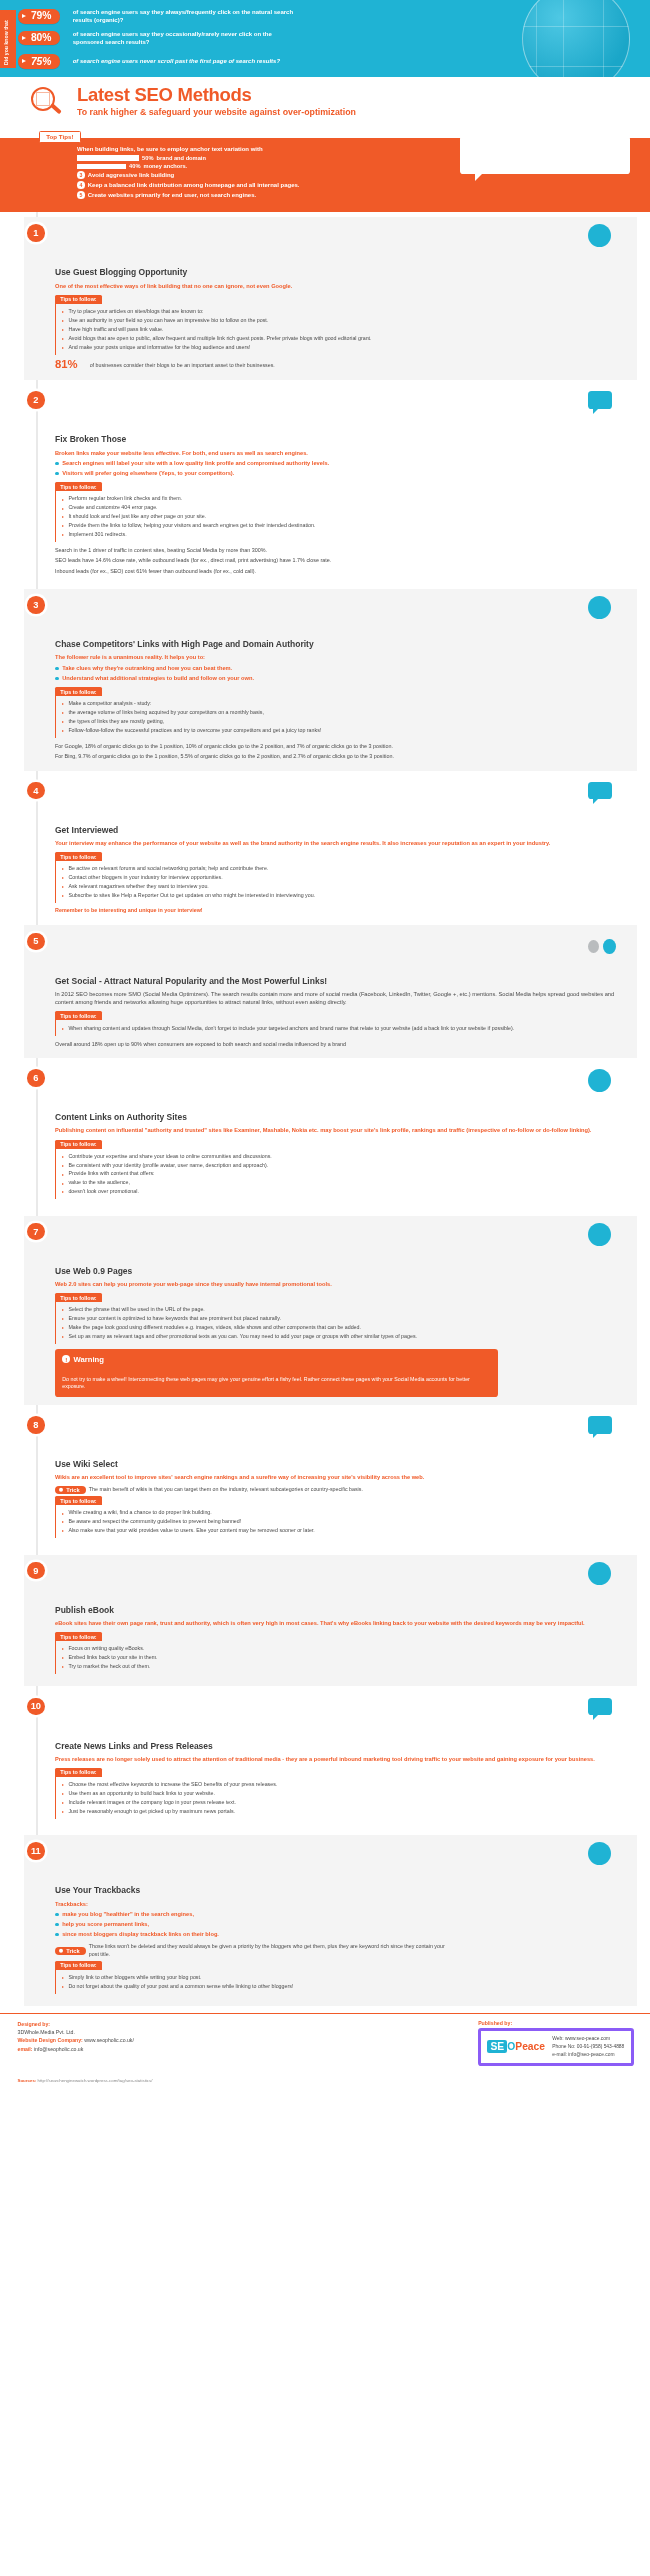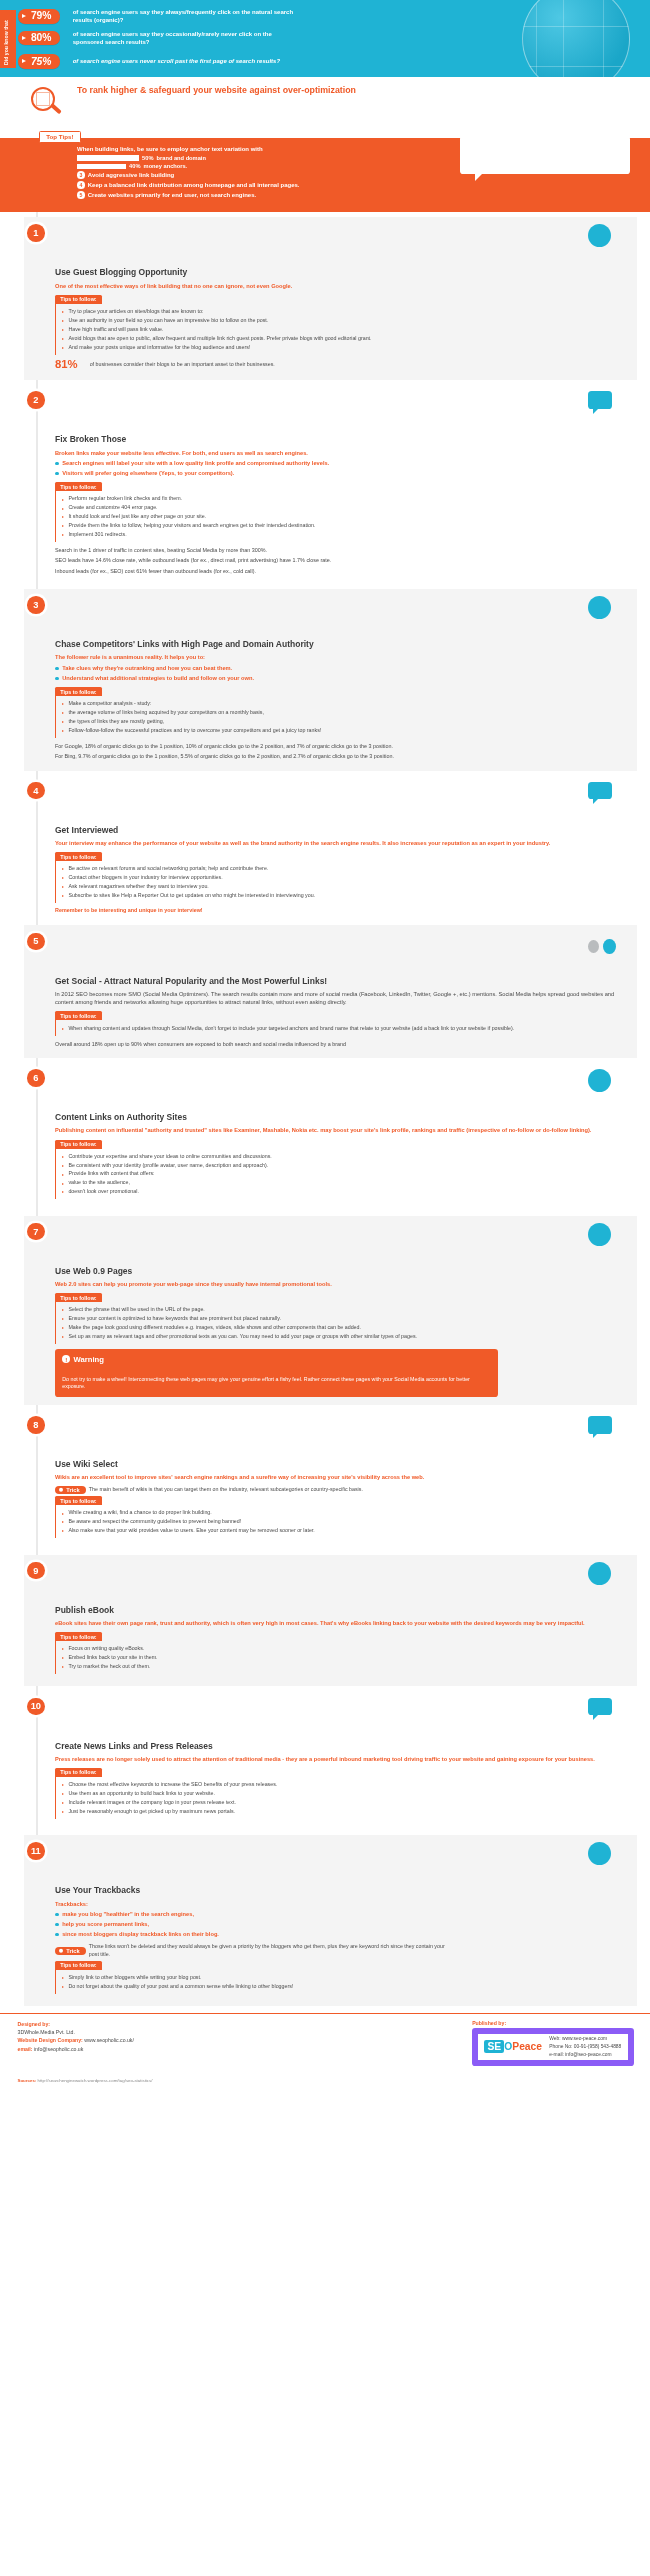--- a/index.html
+++ b/index.html
@@ -295,21 +295,21 @@
     position:absolute; left: 0; top: 3.1px;
     width: 0; height: 0;
     border-left: 2.6px solid #f05a28;
     border-top: 1.5px solid transparent;
     border-bottom: 1.5px solid transparent;
   }
 
   
   .callout{
     display:flex;
-    align-items:flex-start;
+    align-items:flex-end;
     gap: 12px;
     margin: 2px 0;
   }
   .callout-pct{
     color:#f05a28;
     font-weight:bold;
     font-size: 11.3px;
     line-height: 1;
     white-space: nowrap;
   }
@@ -403,21 +403,21 @@
     margin-top: 7.2px;
     border-top: 1.5px solid #f05a28;
     padding: 5.2px 17.5px 0 17.5px;
     display:flex;
     justify-content: space-between;
     min-height: 62px;
   }
   .foot-left{ font-size: 5.2px; color:#4a4a4a; line-height:1.6;}
   .foot-left .lbl{ color:#f05a28; font-weight:bold; }
   .foot-right{
-    border: 6px solid #8b5cf6;
+    border: 3px solid #8b5cf6;
     border-radius: 3.1px;
     padding: 4.1px 6.2px;
     display:flex;
     gap: 7.2px;
     align-items: center;
     height: 38px;
   }
   .seo-logo{
     font-size: 10.3px;
     font-weight:bold;
@@ -461,20 +461,21 @@
       <div class="stat-text">of search engine users never scroll past the first page of search results?</div>
     </div>
   </div>
 
   <div class="title-area">
     <div class="magnifier">
       <div class="doc"></div>
       <div class="lens"></div>
       <div class="handle"></div>
     </div>
+    <div class="title-main">Latest SEO Methods</div>
     <div class="title-sub">To rank higher &amp; safeguard your website against over-optimization</div>
   </div>
 
   <div class="tips-band">
     <div class="top-tips-tab">Top Tips!</div>
     <div class="balloon"></div>
     <div class="tips-inner">
       <div class="tips-lead">When building links, be sure to employ anchor text variation with</div>
       <div class="bar-wrap">
         <div class="bar b1"></div>

